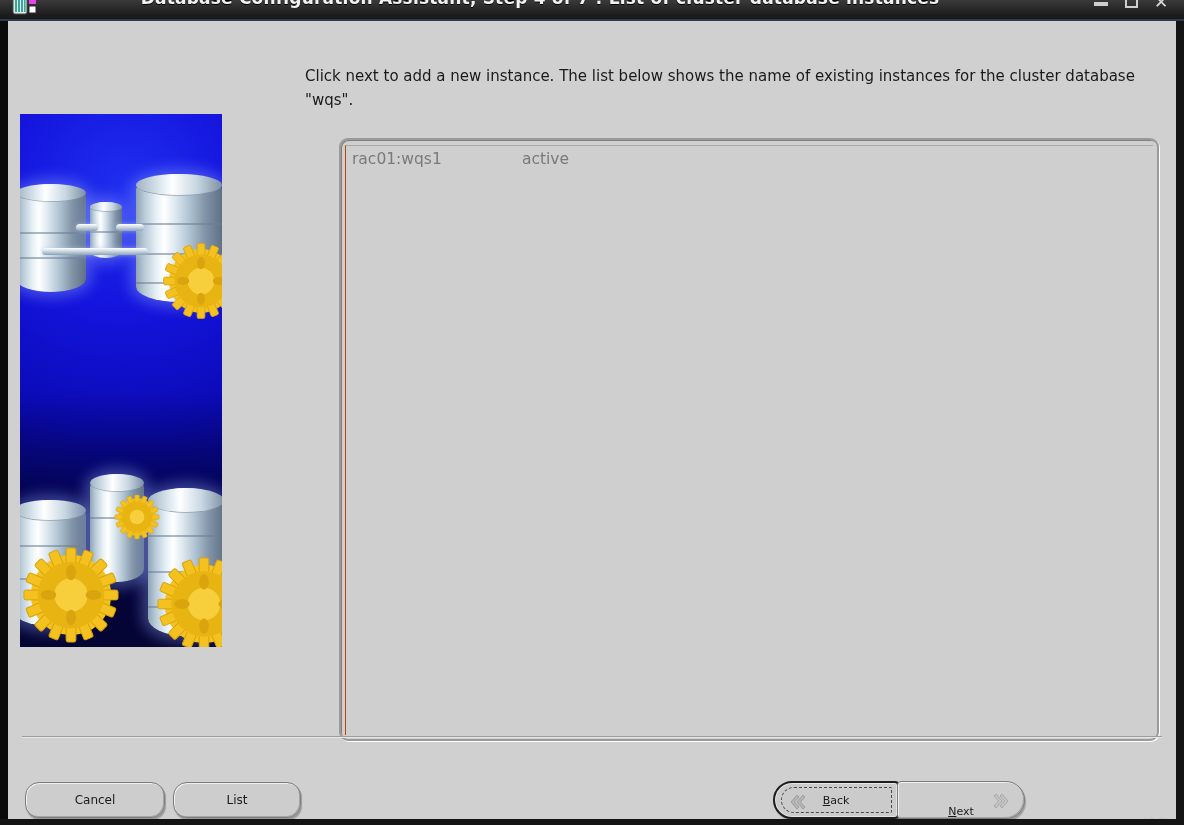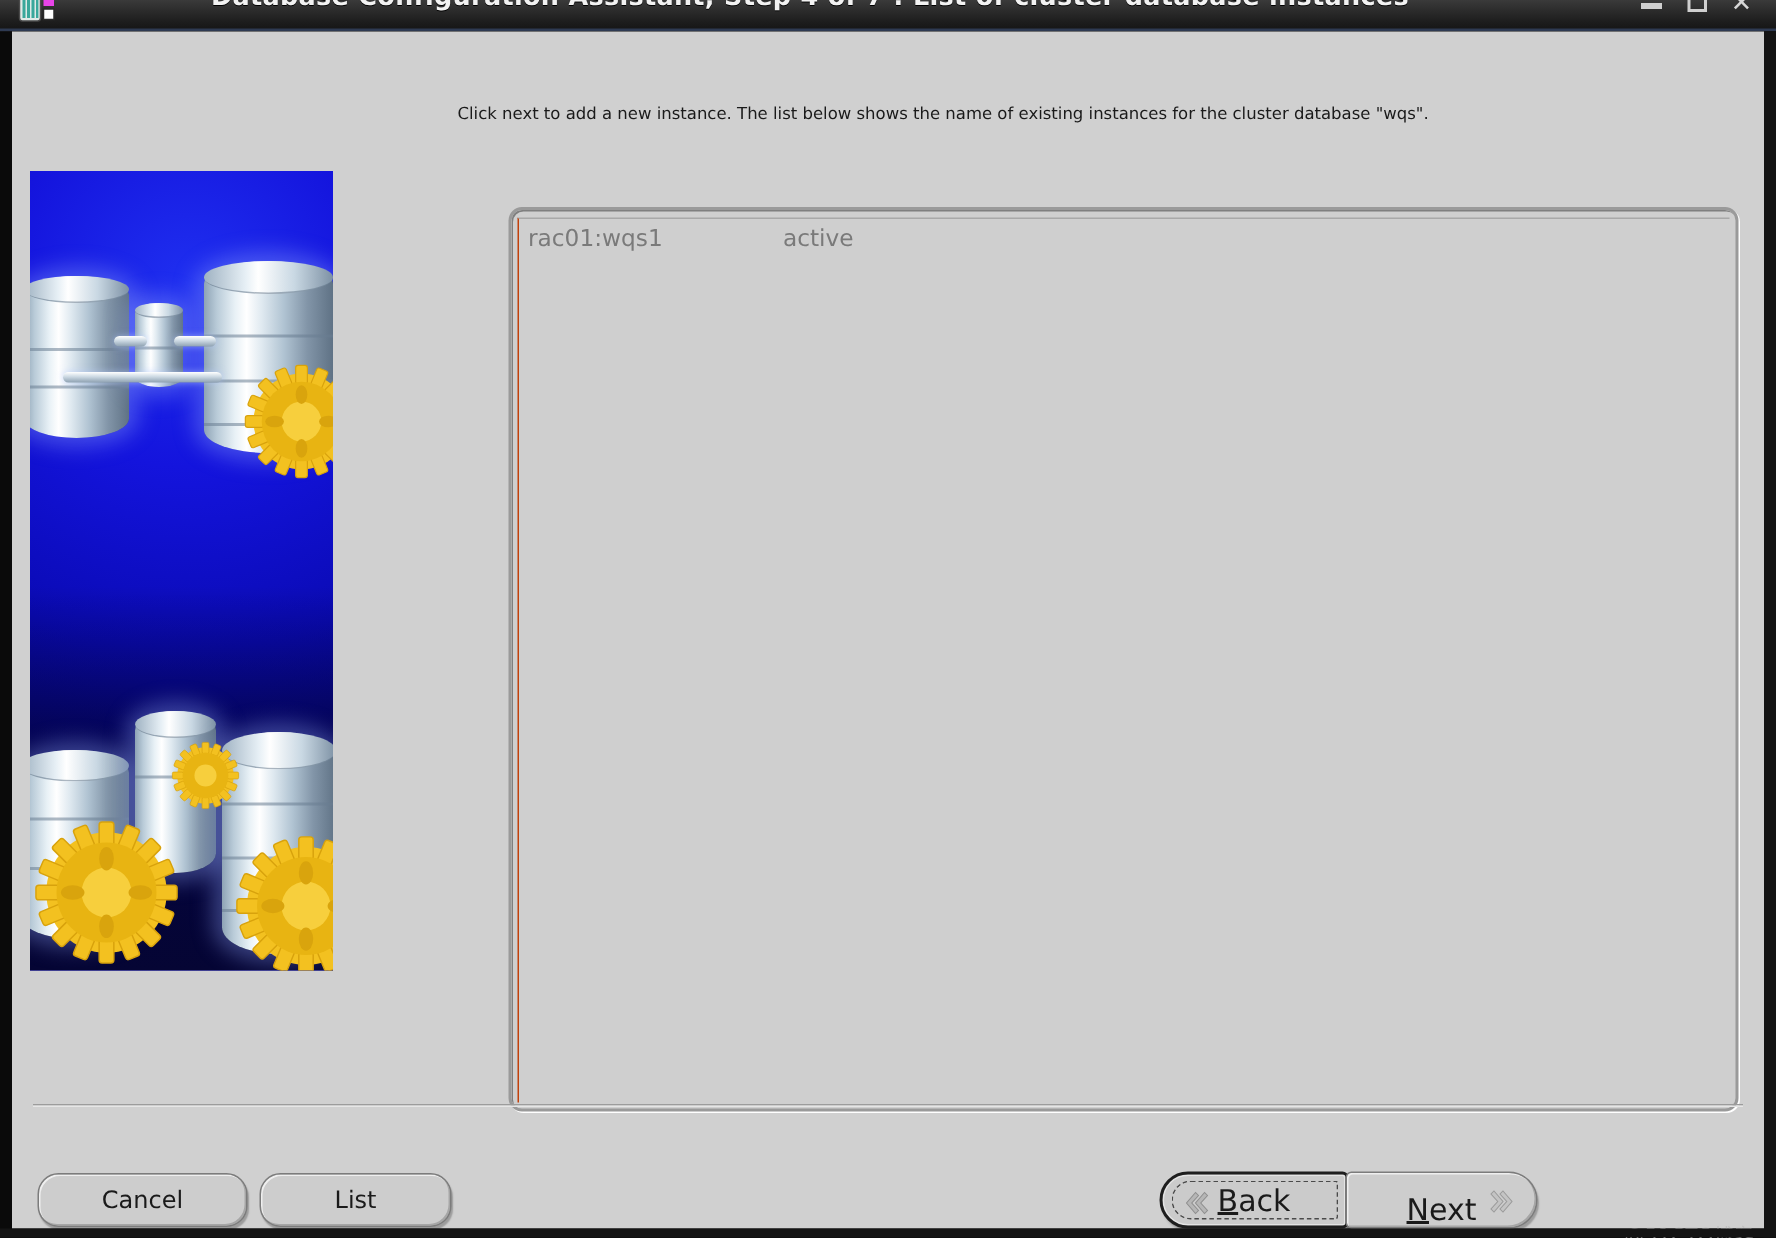--- a/index.html
+++ b/index.html
@@ -101,21 +101,21 @@
     background: #d0d0d0;
     box-sizing: border-box;
   }
 
   
   #instructions {
     position: absolute;
     left: 297px; top: 43px;
     width: 862px;
     color: #1a1a1a;
-    font-size: 11px;
+    font-size: 15px;
     line-height: 24px;
   }
 
   
   #graphic {
     position: absolute;
     left: 12px; top: 93px;
     width: 202px;
     height: 533px;
     overflow: hidden;
@@ -214,21 +214,21 @@
   }
 
   
   .btn {
     position: absolute;
     background: #cdcdcd;
     border: 1px solid #7c7c7c;
     border-radius: 14px;
     box-sizing: border-box;
     color: #1a1a1a;
-    font-size: 16px;
+    font-size: 12px;
     text-align: center;
     line-height: 1;
     box-shadow: inset 1px 1px 0 #efefef, inset -1px -1px 0 #a6a6a6, 1px 2px 1px rgba(0,0,0,.25);
     cursor: default;
     display: flex;
     align-items: center;
     justify-content: center;
   }
   #btn-cancel { left: 17px; top: 761px; width: 140px; height: 36px; }
   #btn-help   { left: 165px; top: 761px; width: 128px; height: 36px; }
@@ -262,21 +262,21 @@
     left: 124px; top: 0;
     width: 128px; height: 38px;
     background: #cdcdcd;
     border: 1px solid #7c7c7c;
     border-radius: 4px 19px 19px 4px;
     box-sizing: border-box;
     box-shadow: inset 1px 1px 0 #efefef, inset -1px -1px 0 #a6a6a6, 1px 2px 1px rgba(0,0,0,.25);
     display: flex; align-items: flex-end; justify-content: center;
   }
   .navlabel {
-    font-size: 20px;
+    font-size: 11px;
     color: #1a1a1a;
     position: relative;
   }
   .mnem { text-decoration: underline; }
   .chev { position: absolute; width: 22px; height: 22px; }
   #back-chev { left: 12px; top: 8px; }
   #next-chev { right: 12px; top: 8px; }
   .chev svg { display: block; }
 
   

